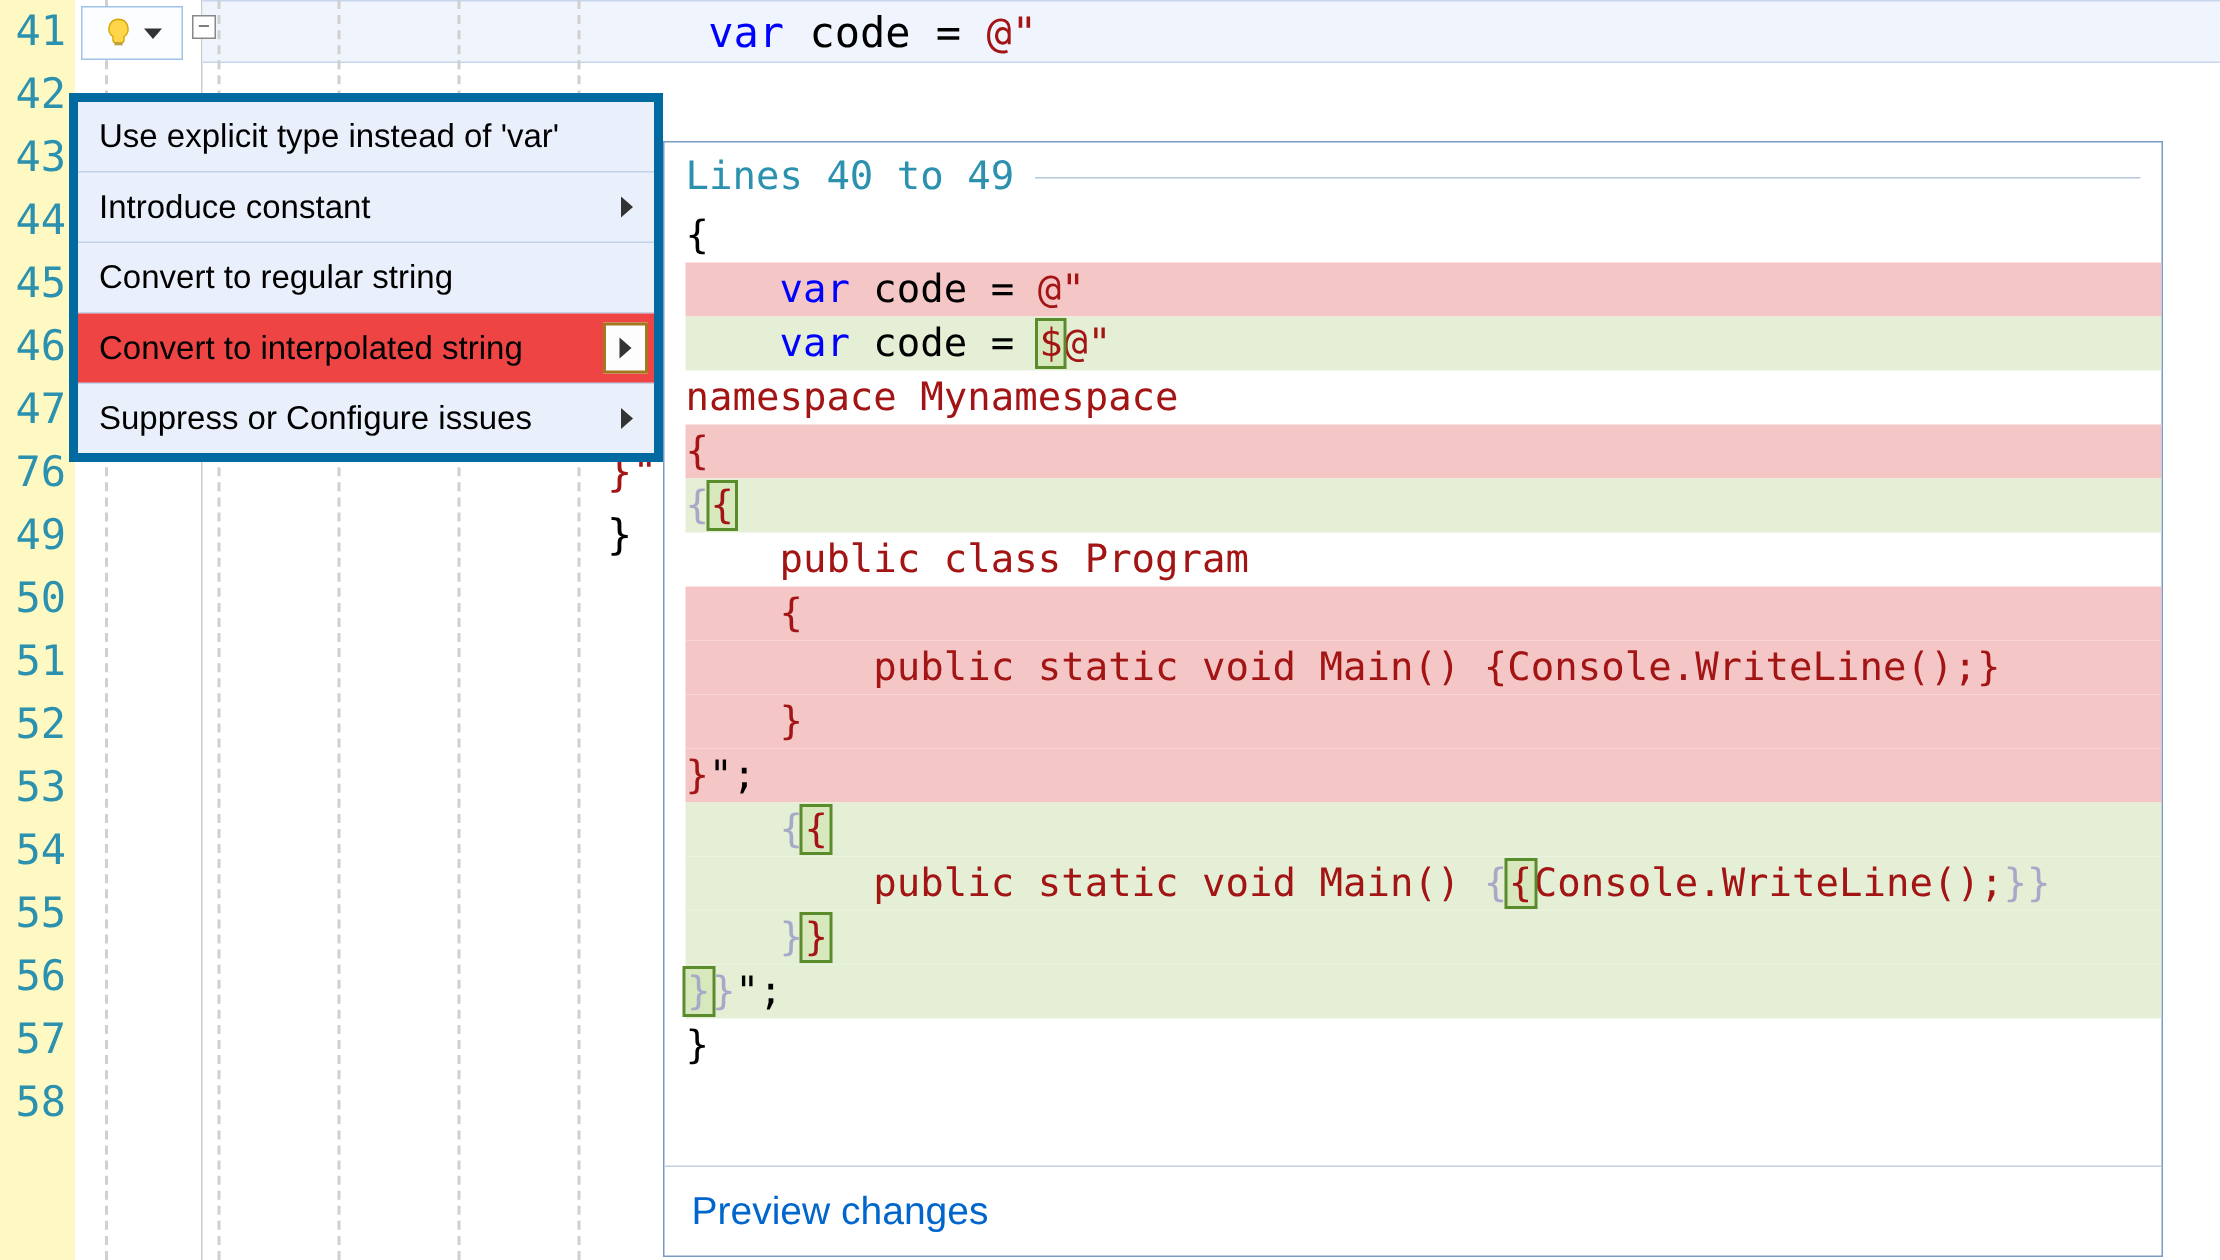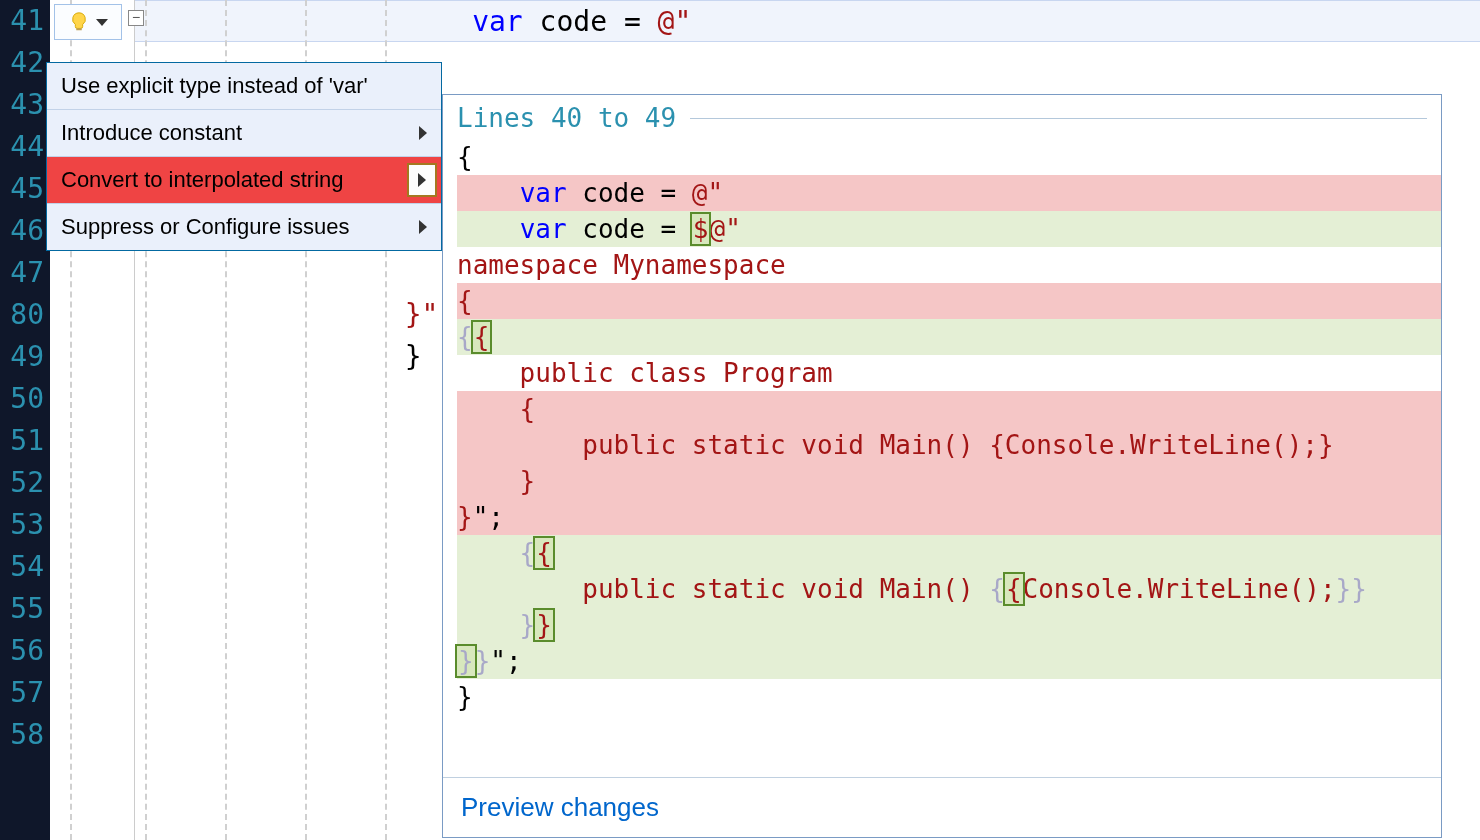--- a/index.html
+++ b/index.html
@@ -1,34 +1,34 @@
 <!DOCTYPE html>
 <html><head>
 <meta charset="utf-8">
 <style>
   * { margin:0; padding:0; box-sizing:border-box; }
   body { font-family:"Segoe UI",Arial,sans-serif; font-size:24px; background:#fff; overflow:hidden; width:1480px; height:840px; position:relative; }
   .editor { position:absolute; top:0; left:0; right:0; bottom:0; display:flex; }
-  .gutter { width:50px; background:#0f172a; padding-top:0; }
+  .gutter { width:50px; background:#fef9c3; padding-top:0; }
   .lnum { color:#2b91af; font-family:Consolas,monospace; font-size:28px; text-align:right; padding-right:6px; height:42px; line-height:42px; }
   .margin { width:85px; background:#fff; position:relative; border-right:1px solid #ccc; }
   .codearea { flex:1; font-family:Consolas,monospace; font-size:28px; position:relative; }
   .codeline { height:42px; line-height:42px; white-space:pre; padding-left:0; }
   .hl-line { background:#f0f4fc; border-top:1px solid #c8d6f0; border-bottom:1px solid #c8d6f0; }
   .kw { color:#0000ff; }
   .str { color:#a31515; }
   .txt { color:#000; }
 
   .lightbulb { position:absolute; top:4px; left:54px; width:68px; height:36px; background:#fbfdff; border:1px solid #a3c2e8; display:flex; align-items:center; justify-content:center; gap:6px; }
   .bulb { width:22px; height:22px; }
   .chev { width:0; height:0; border-left:6px solid transparent; border-right:6px solid transparent; border-top:7px solid #333; }
 
   .guide { position:absolute; top:0; bottom:0; width:0; border-left:2px dashed #d0d0d0; }
 
-  .menu { position:absolute; top:62px; left:46px; width:396px; background:#eaf0fb; border:1px solid #0369a1; font-size:22px; color:#000; z-index:10; }
+  .menu { position:absolute; top:62px; left:46px; width:396px; background:#eaf0fb; border:6px solid #0369a1; font-size:22px; color:#000; z-index:10; }
   .menu-item { padding:10px 14px; border-bottom:1px solid #c2d2e8; position:relative; display:flex; align-items:center; justify-content:space-between; cursor:default; }
   .menu-item:last-child { border-bottom:none; }
   .menu-item.selected { background:#ef4444; }
   .submenu-arrow { width:0; height:0; border-top:7px solid transparent; border-bottom:7px solid transparent; border-left:8px solid #333; }
   .submenu-box { position:absolute; right:4px; top:6px; width:30px; height:34px; border:2px solid #a47820; background:#fdfdfd; display:flex; align-items:center; justify-content:center; }
 
   .preview { position:absolute; top:62px; left:442px; width:1000px; height:744px; background:#fff; border:1px solid #7a9bc4; z-index:10; display:flex; flex-direction:column; font-family:Consolas,monospace; font-size:26px;margin-top:32px; }
   .preview-header { padding:8px 14px 6px; color:#2b91af; display:flex; align-items:center; gap:14px; }
   .preview-header-line { flex:1; height:1px; background:#b4c8db; }
   .preview-body { flex:1; padding:0 0 0 14px; overflow:hidden; }
@@ -49,21 +49,21 @@
 
 <div class="editor">
   <div class="gutter" id="gutter">
       <div class="lnum">41</div>
       <div class="lnum">42</div>
       <div class="lnum">43</div>
       <div class="lnum">44</div>
       <div class="lnum">45</div>
       <div class="lnum">46</div>
       <div class="lnum">47</div>
-      <div class="lnum">80</div>
+      <div class="lnum">76</div>
       <div class="lnum">49</div>
       <div class="lnum">50</div>
       <div class="lnum">51</div>
       <div class="lnum">52</div>
       <div class="lnum">53</div>
       <div class="lnum">54</div>
       <div class="lnum">55</div>
       <div class="lnum">56</div>
       <div class="lnum">57</div>
       <div class="lnum">58</div>
@@ -108,20 +108,23 @@
 <div class="outline-box">−</div>
 
 <div class="menu" id="menu">
     <div class="menu-item">
       <span>Use explicit type instead of 'var'</span>
     </div>
     <div class="menu-item">
       <span>Introduce constant</span>
       <div class="submenu-arrow"></div>
     </div>
+    <div class="menu-item">
+      <span>Convert to regular string</span>
+    </div>
     <div class="menu-item selected">
       <span>Convert to interpolated string</span>
       <div class="submenu-box">
         <div class="submenu-arrow"></div>
       </div>
     </div>
     <div class="menu-item">
       <span>Suppress or Configure issues</span>
       <div class="submenu-arrow"></div>
     </div>

